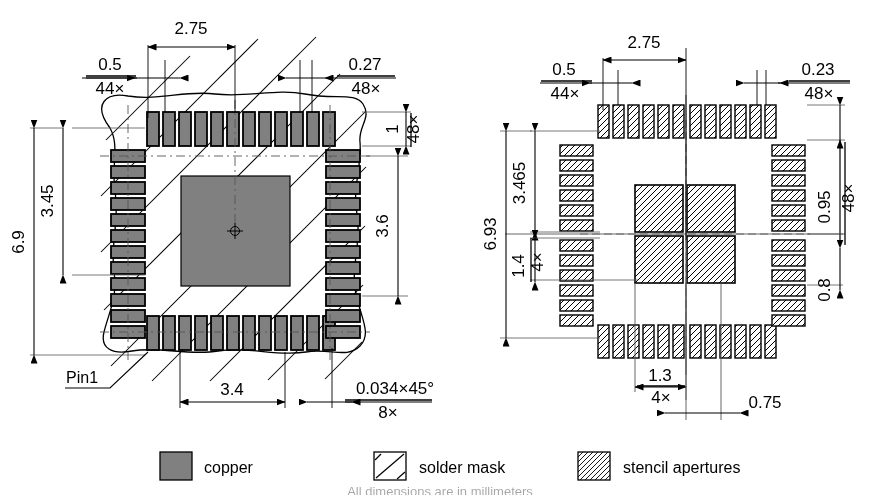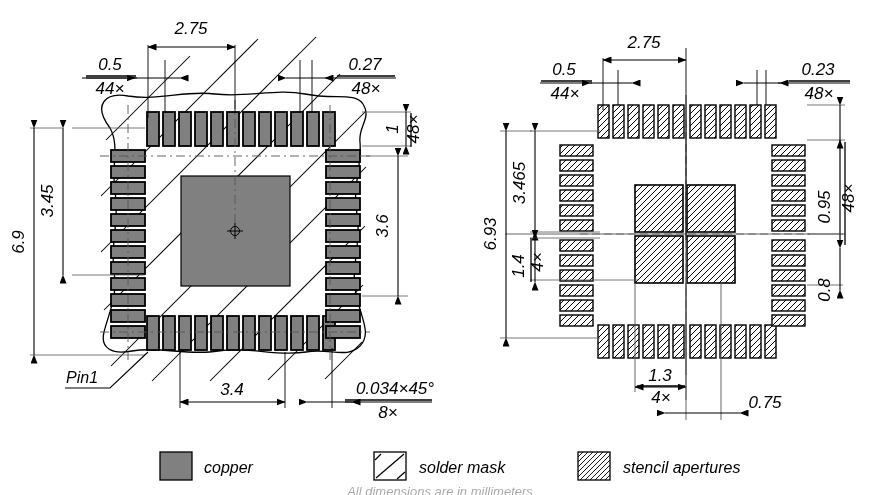--- a/index.html
+++ b/index.html
@@ -1,18 +1,18 @@
 <!DOCTYPE html>
 <html><head>
 <meta charset="utf-8">
 <style>
   html,body{margin:0;padding:0;background:#ffffff;}
   body{width:880px;height:495px;overflow:hidden;
        font-family:"Liberation Sans",sans-serif;color:#000;}
-  #root{position:relative;width:880px;height:495px;font-style:italic;}
+  #root{position:relative;width:880px;height:495px;}
   svg{display:block;}
   text{font-family:"Liberation Sans",sans-serif;fill:#000;}
   .dimtxt{font-size:17px;}
   .legtxt{font-size:16px;}
   .pintxt{font-size:16px;}
   .notetxt{font-size:13px;}
 </style>
 </head>
 <body>
 

